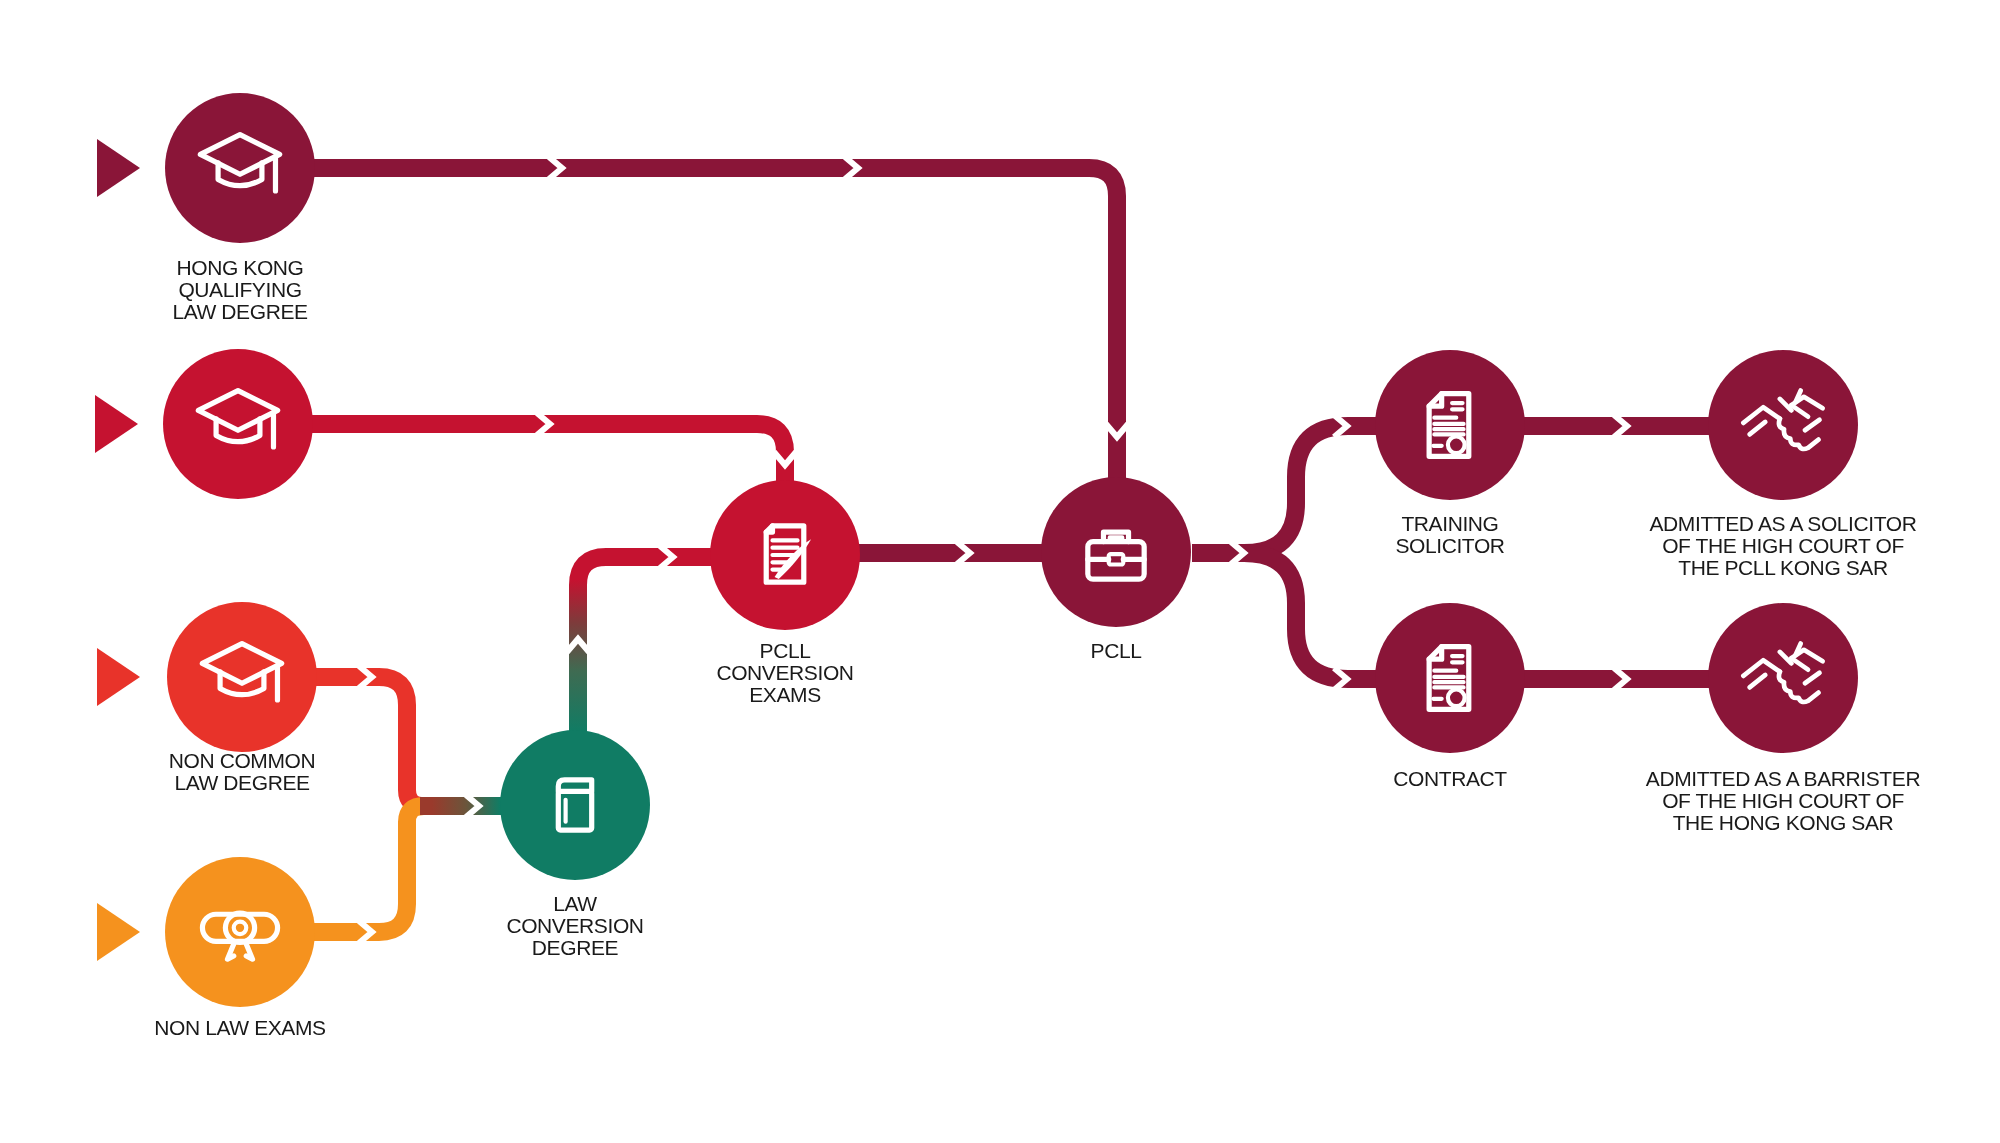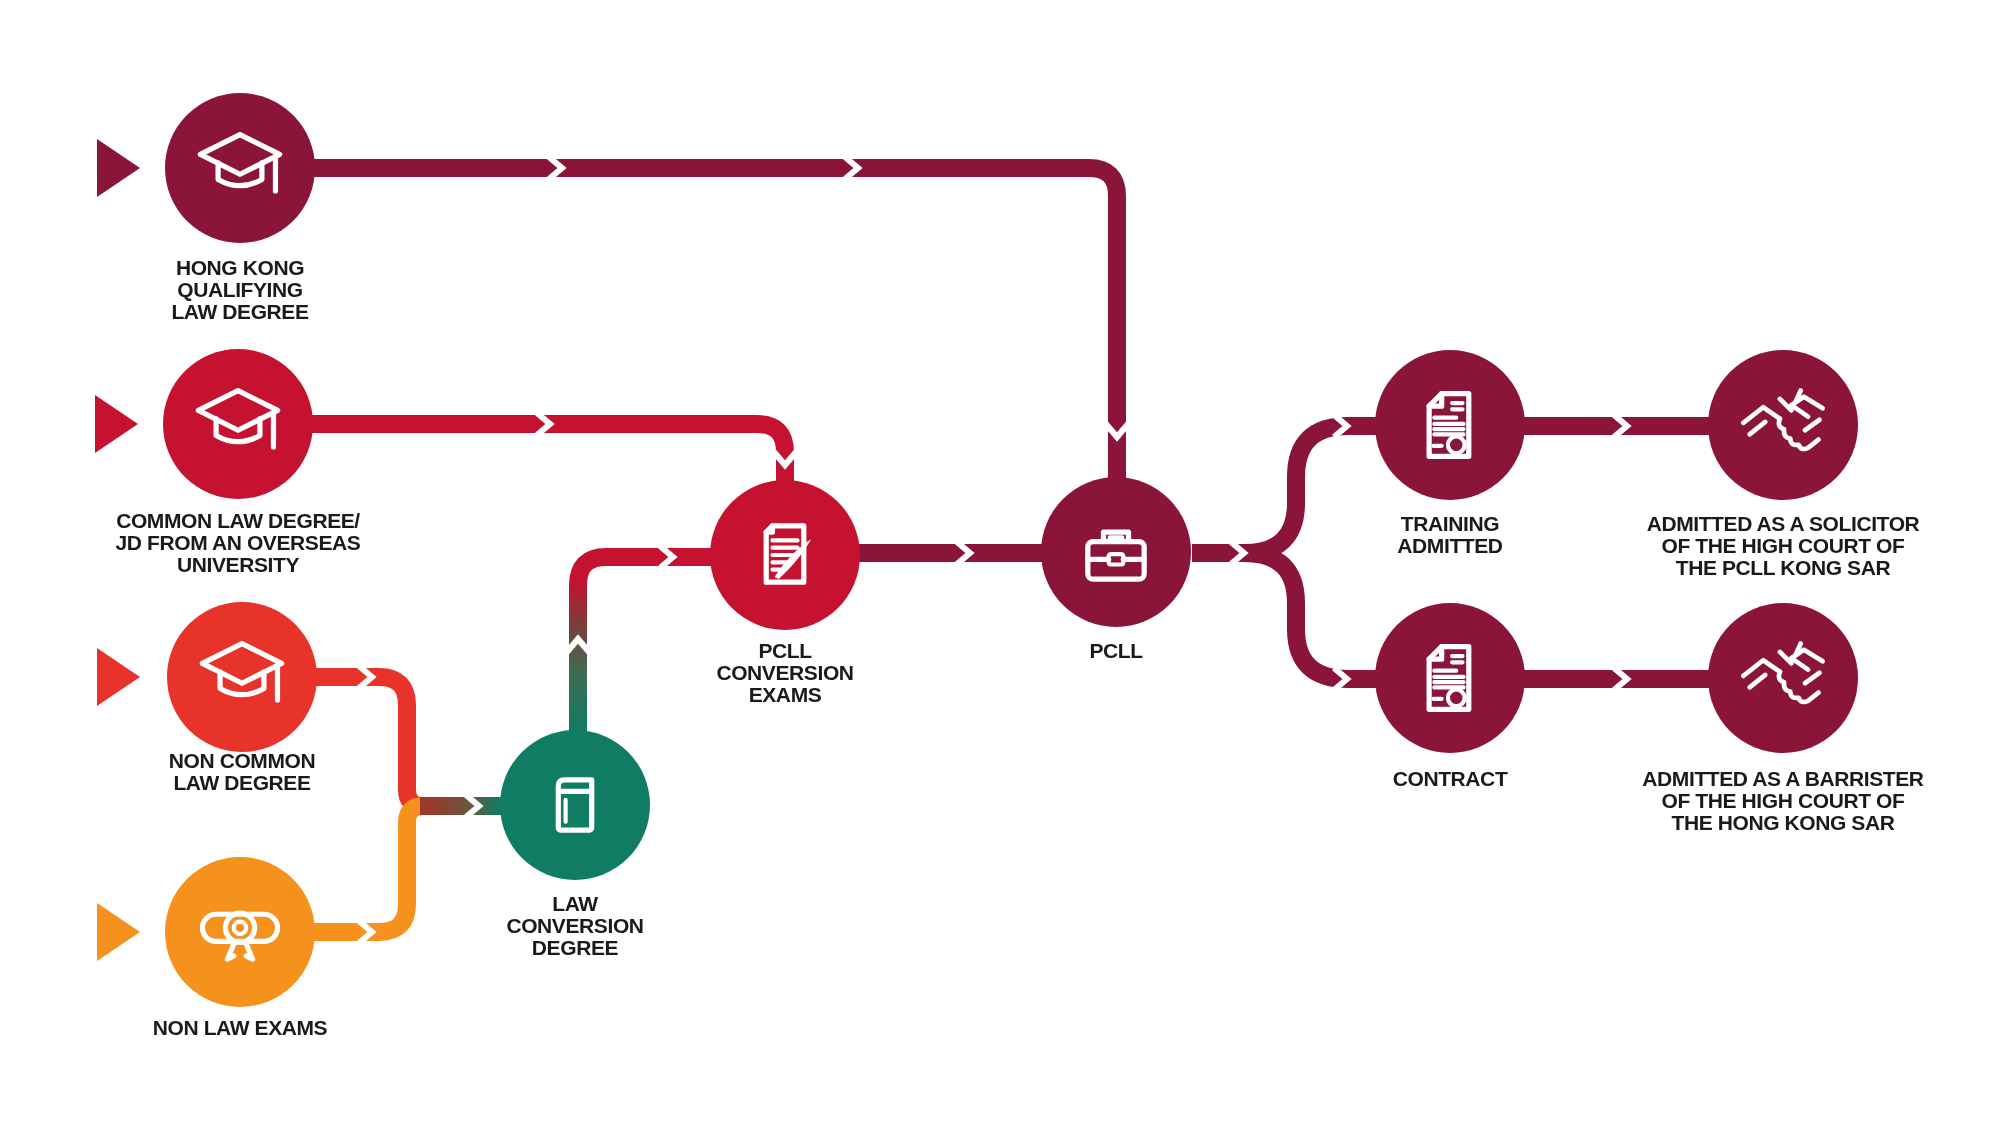--- a/index.html
+++ b/index.html
@@ -13,21 +13,21 @@
   #wires{position:absolute;left:0;top:0;width:2000px;height:1143px;}
   .circle{
     position:absolute;width:150px;height:150px;border-radius:50%;
     display:flex;align-items:center;justify-content:center;
   }
   .circle svg{width:96px;height:96px;}
   .node-label{
     position:absolute;width:360px;
     transform:translateX(-180px);
     text-align:center;
-    font-size:21px;line-height:22px;font-weight:bold;
+    font-size:21px;line-height:22px;font-weight:normal;
     letter-spacing:-0.4px;color:#1a1a1a;
     white-space:pre-line;
   }
   .c-maroon{background:#8A1538;}
   .c-crimson{background:#C51230;}
   .c-red{background:#E8332A;}
   .c-orange{background:#F5921E;}
   .c-green{background:#107C64;}
 </style>
 </head>
@@ -104,23 +104,20 @@
 
   <div class="circle c-crimson" style="left:163px;top:349px">
     <svg viewBox="0 0 92 92">
       <g fill="none" stroke="#fff" stroke-width="5" stroke-linejoin="round" stroke-linecap="round">
         <polygon points="46,14 84,33 46,52 8,33"></polygon>
         <path d="M25 41 V57 Q46 69 67 57 V41"></path>
         <path d="M80 36 V68"></path>
       </g>
     </svg>
   </div>
-  <div class="node-label" style="left:238px;top:510px">COMMON LAW DEGREE/
-JD FROM AN OVERSEAS
-UNIVERSITY</div>
 
   <div class="circle c-red" style="left:167px;top:602px">
     <svg viewBox="0 0 92 92">
       <g fill="none" stroke="#fff" stroke-width="5" stroke-linejoin="round" stroke-linecap="round">
         <polygon points="46,14 84,33 46,52 8,33"></polygon>
         <path d="M25 41 V57 Q46 69 67 57 V41"></path>
         <path d="M80 36 V68"></path>
       </g>
     </svg>
   </div>
@@ -186,21 +183,21 @@
         <path d="M38 16 H64 V76 H26 V28 Z"></path>
         <path d="M38 16 V28 H26"></path>
         <path d="M48 25 H58 M48 31 H58" stroke-width="4"></path>
         <path d="M31 39 H52 M31 45 H59 M31 50 H59 M31 55 H59" stroke-width="4"></path>
         <path d="M30 66 H38" stroke-width="4"></path>
         <circle cx="52" cy="65" r="8" stroke-width="4"></circle>
       </g>
     </svg>
   </div>
   <div class="node-label" style="left:1450px;top:513px">TRAINING
-ADMITTED</div>
+SOLICITOR</div>
 
   <div class="circle c-maroon" style="left:1708px;top:350px">
     <svg viewBox="0 0 92 92">
       <g fill="none" stroke="#fff" stroke-width="4.5" stroke-linecap="round" stroke-linejoin="round">
         <path d="M8 44 L27 29 L43 40"></path>
         <path d="M14 55 L29 43"></path>
         <path d="M84 30 L66 19 L54 27"></path>
         <path d="M81 41 L67 51"></path>
         <path d="M43 40 q-3 8 4 10 q-1 8 6 9 q0 7 8 6 q2 6 9 3 l10 -8"></path>
         <path d="M54 27 L70 38"></path>

